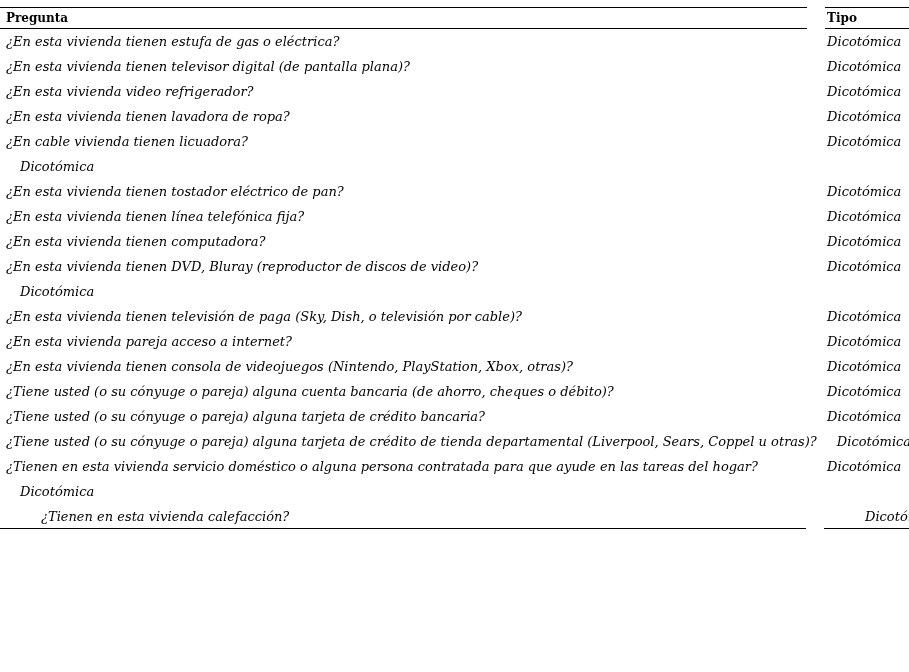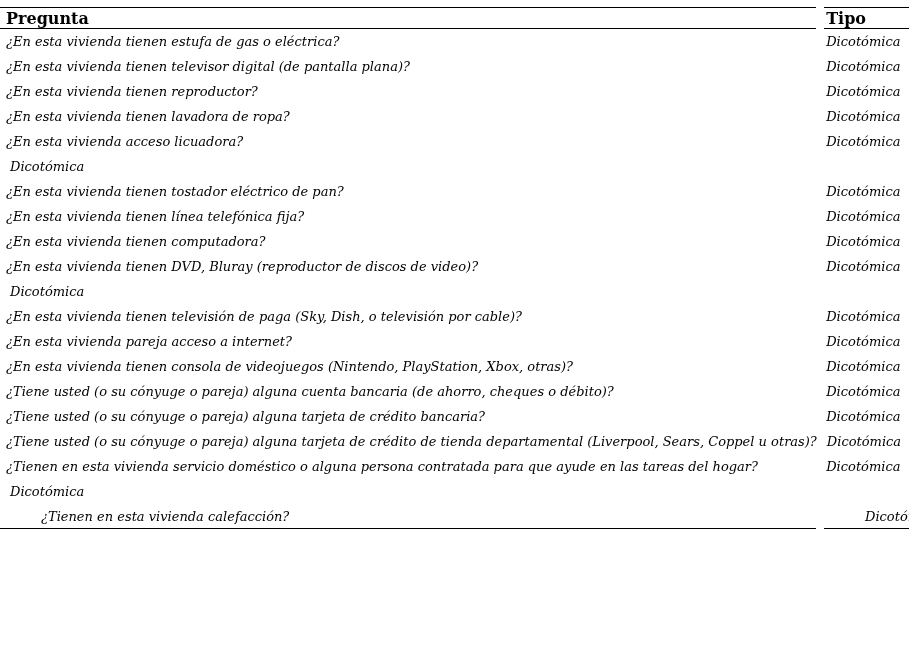--- a/index.html
+++ b/index.html
@@ -32,29 +32,29 @@
     box-sizing: border-box;
     white-space: nowrap;
     overflow: visible;
   }
   .cell-q {
     width: 818px;
     padding-left: 6px;
   }
   .cell-t {
     width: 85px;
-    margin-left: 8px;
+    margin-left: 18px;
     padding-left: 2px;
   }
   .thead .cell {
     height: 22px;
     border-top: 1.5px solid #000000;
     border-bottom: 1.5px solid #000000;
     font-weight: bold;
-    font-size: 16px;
+    font-size: 12px;
   }
   .tbody .trow {
     height: 25px;
     font-style: italic;
   }
   .tbody .trow:last-child .cell {
     border-bottom: 1.5px solid #000000;
     padding-left: 41px;
   }
 </style>
@@ -71,31 +71,31 @@
     <div class="cell cell-q">¿En esta vivienda tienen estufa de gas o eléctrica?</div>
     <div class="cell cell-t">Dicotómica</div>
   </div>
 
   <div class="trow">
     <div class="cell cell-q">¿En esta vivienda tienen televisor digital (de pantalla plana)?</div>
     <div class="cell cell-t">Dicotómica</div>
   </div>
 
   <div class="trow">
-    <div class="cell cell-q">¿En esta vivienda tienen reproductor?</div>
+    <div class="cell cell-q">¿En esta vivienda video refrigerador?</div>
     <div class="cell cell-t">Dicotómica</div>
   </div>
 
   <div class="trow">
     <div class="cell cell-q">¿En esta vivienda tienen lavadora de ropa?</div>
     <div class="cell cell-t">Dicotómica</div>
   </div>
 
   <div class="trow">
-    <div class="cell cell-q">¿En esta vivienda acceso licuadora?</div>
+    <div class="cell cell-q">¿En cable vivienda tienen licuadora?</div>
     <div class="cell cell-t">Dicotómica</div>
   </div>
 
   <div class="trow">
     <div class="cell cell-t">Dicotómica</div>
   </div>
 
   <div class="trow">
     <div class="cell cell-q">¿En esta vivienda tienen tostador eléctrico de pan?</div>
     <div class="cell cell-t">Dicotómica</div>

